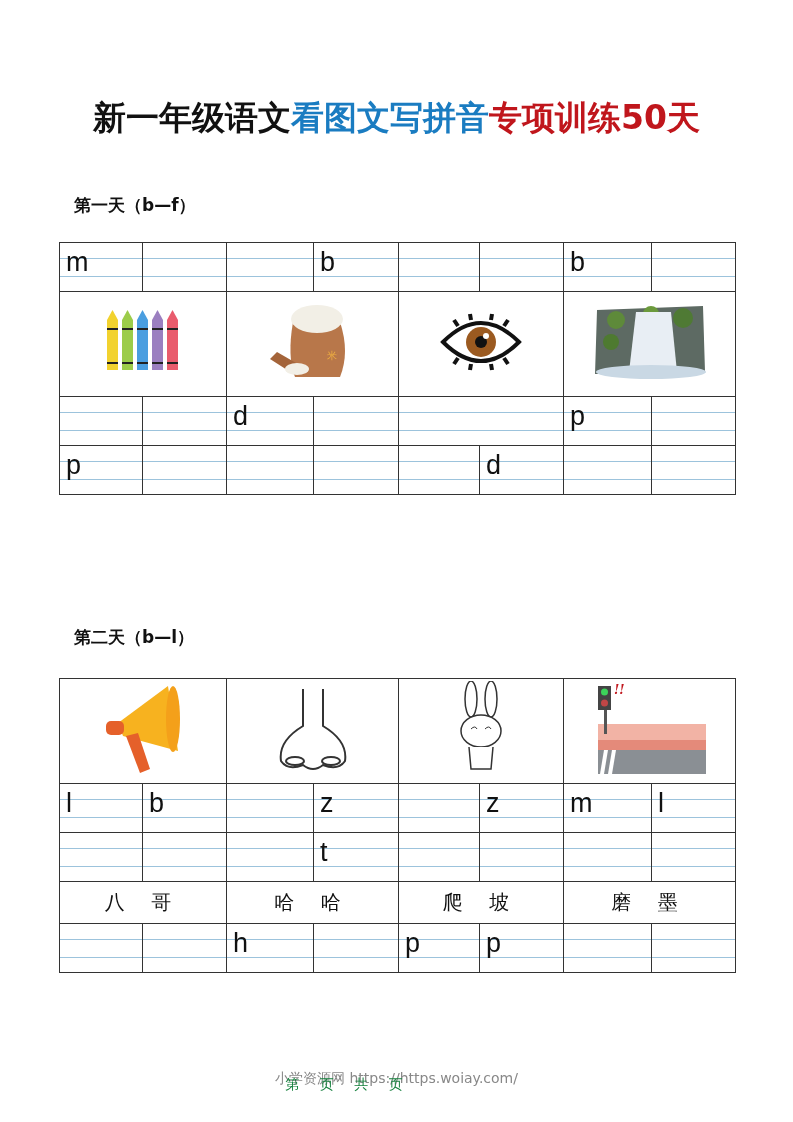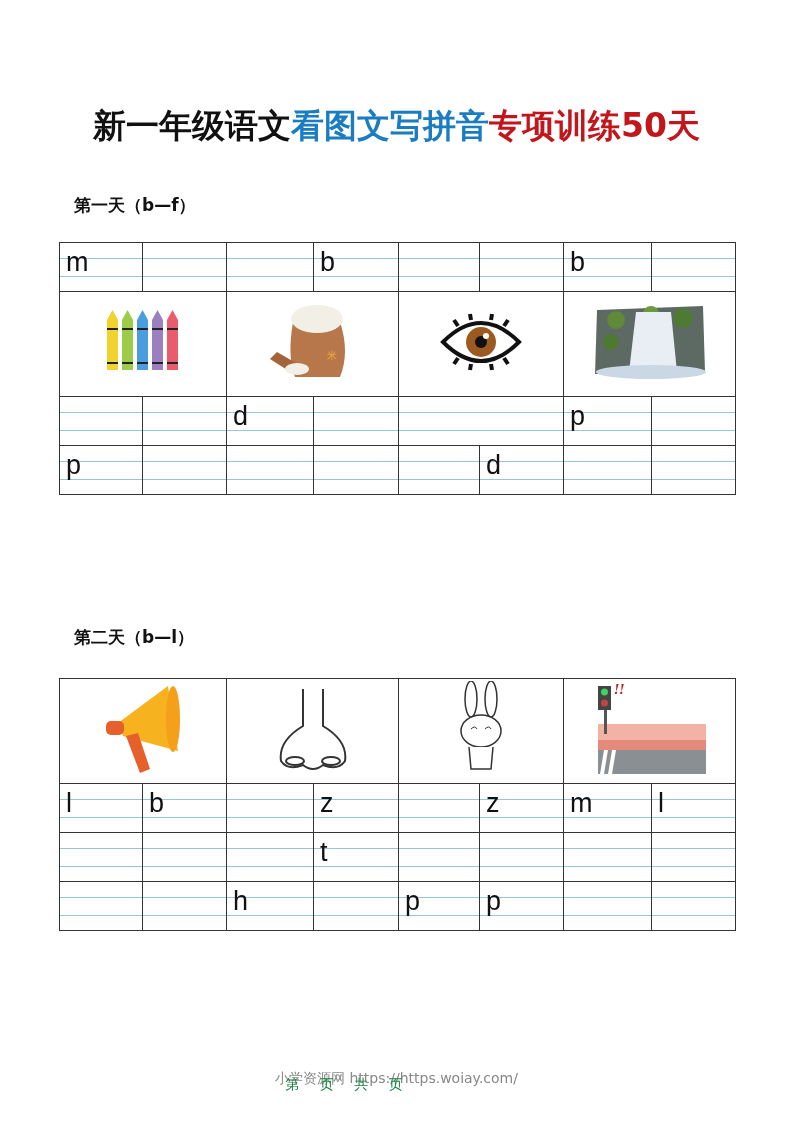--- a/index.html
+++ b/index.html
@@ -1,17 +1,17 @@
 <!DOCTYPE html>
 <html><head>
 <meta charset="utf-8">
 <style>
   html,body{margin:0;padding:0;background:#fff;}
   body{width:793px;height:1122px;position:relative;overflow:hidden;font-family:"DejaVu Serif",serif;}
-  .title{position:absolute;top:104px;left:0;width:793px;text-align:center;font-size:33px;font-weight:bold;letter-spacing:0px;font-family:"DejaVu Sans",sans-serif;}
+  .title{position:absolute;top:96px;left:0;width:793px;text-align:center;font-size:33px;font-weight:bold;letter-spacing:0px;font-family:"DejaVu Sans",sans-serif;}
   .t-black{color:#111;}
   .t-blue{color:#1a7cc1;}
   .t-red{color:#c0161c;}
   .day{position:absolute;left:74px;font-size:17px;font-weight:bold;color:#111;font-family:"DejaVu Sans",sans-serif;}
   table.grid{position:absolute;left:59px;border-collapse:collapse;table-layout:fixed;width:676px;}
   table.grid td{border:1px solid #333;padding:0;position:relative;}
   .word{text-align:center;font-size:20px;letter-spacing:10px;color:#111;height:41px;}
   .line{height:48px;}
   .img{height:104px;text-align:center;vertical-align:middle;}
   .rule{position:absolute;left:0;right:0;height:1px;background:#9cc3dc;}
@@ -369,20 +369,26 @@
           <div class="rule" style="top:33px"></div>
           <span class="pin"></span>
         </td>
     <td class="line">
           <div class="rule" style="top:15px"></div>
           <div class="rule" style="top:33px"></div>
           <span class="pin"></span>
         </td>
   </tr>
   <tr>
+    <td colspan="2" class="word">八 哥</td>
+    <td colspan="2" class="word">哈 哈</td>
+    <td colspan="2" class="word">爬 坡</td>
+    <td colspan="2" class="word">磨 墨</td>
+  </tr>
+  <tr>
     <td class="line">
           <div class="rule" style="top:15px"></div>
           <div class="rule" style="top:33px"></div>
           <span class="pin"></span>
         </td>
     <td class="line">
           <div class="rule" style="top:15px"></div>
           <div class="rule" style="top:33px"></div>
           <span class="pin"></span>
         </td>

